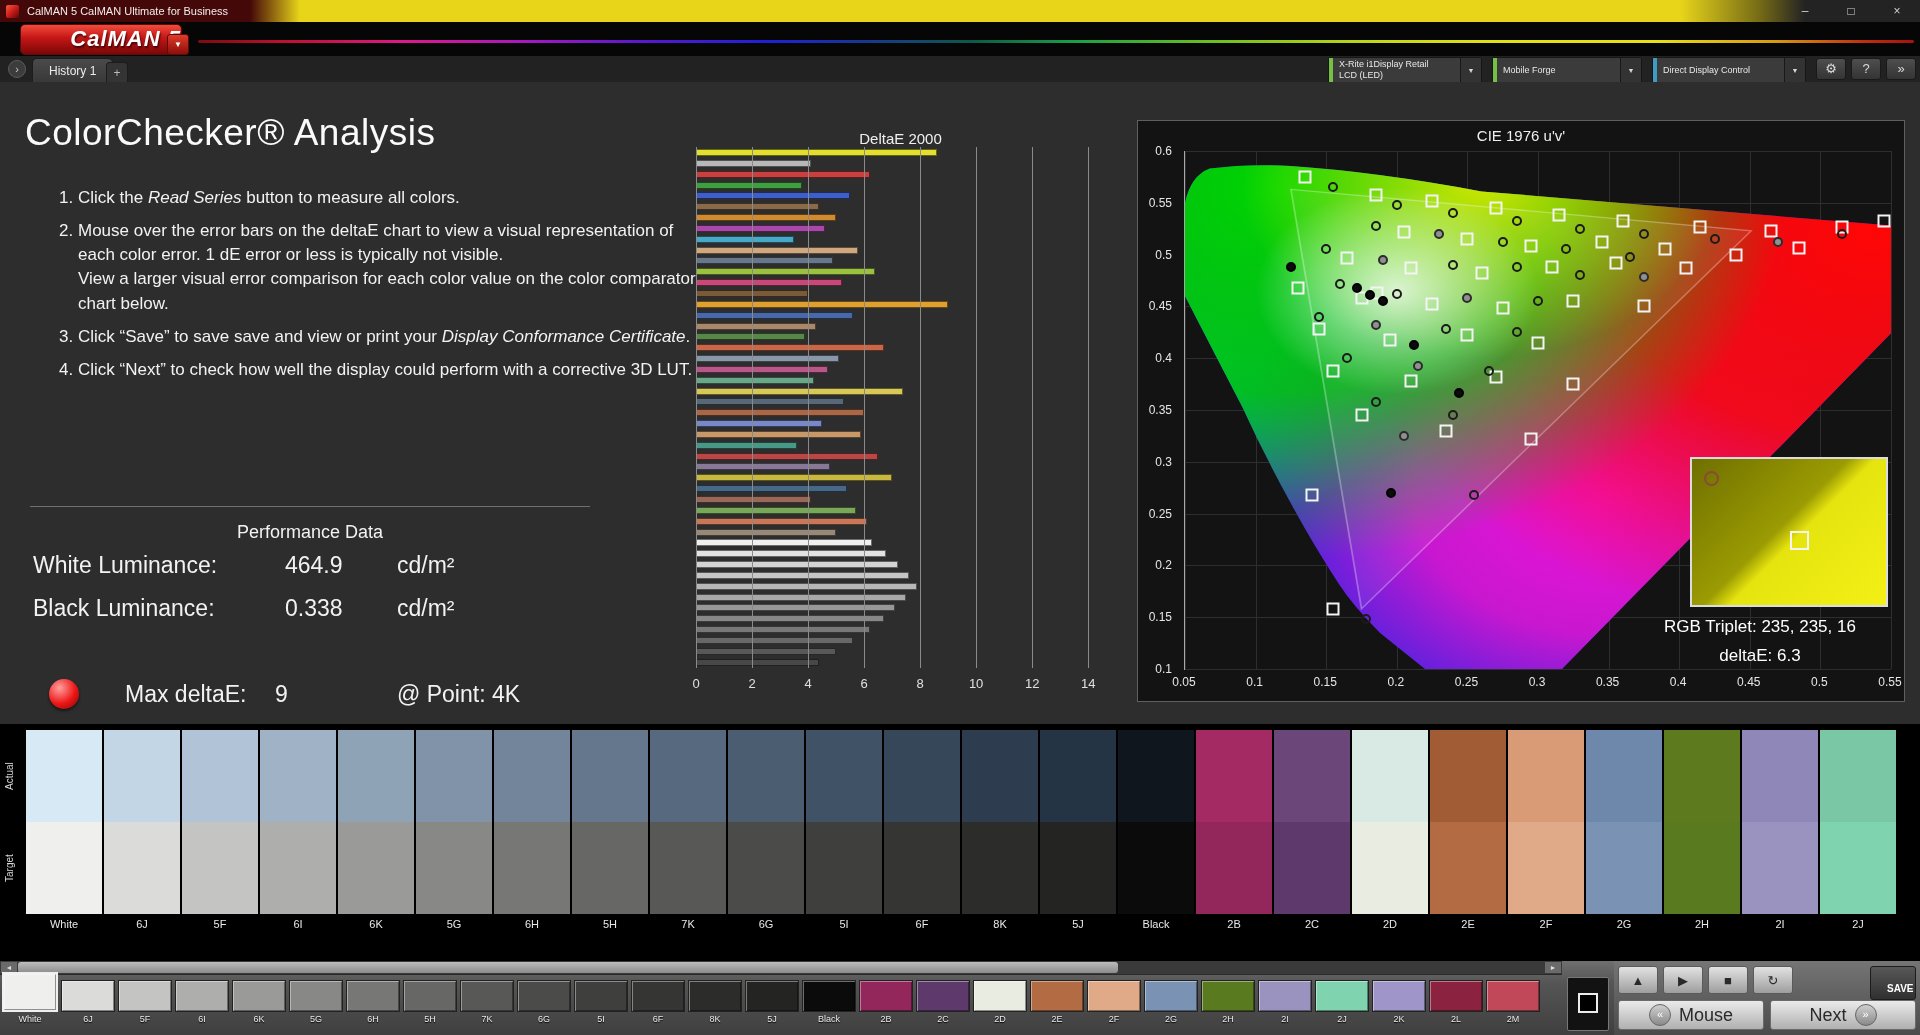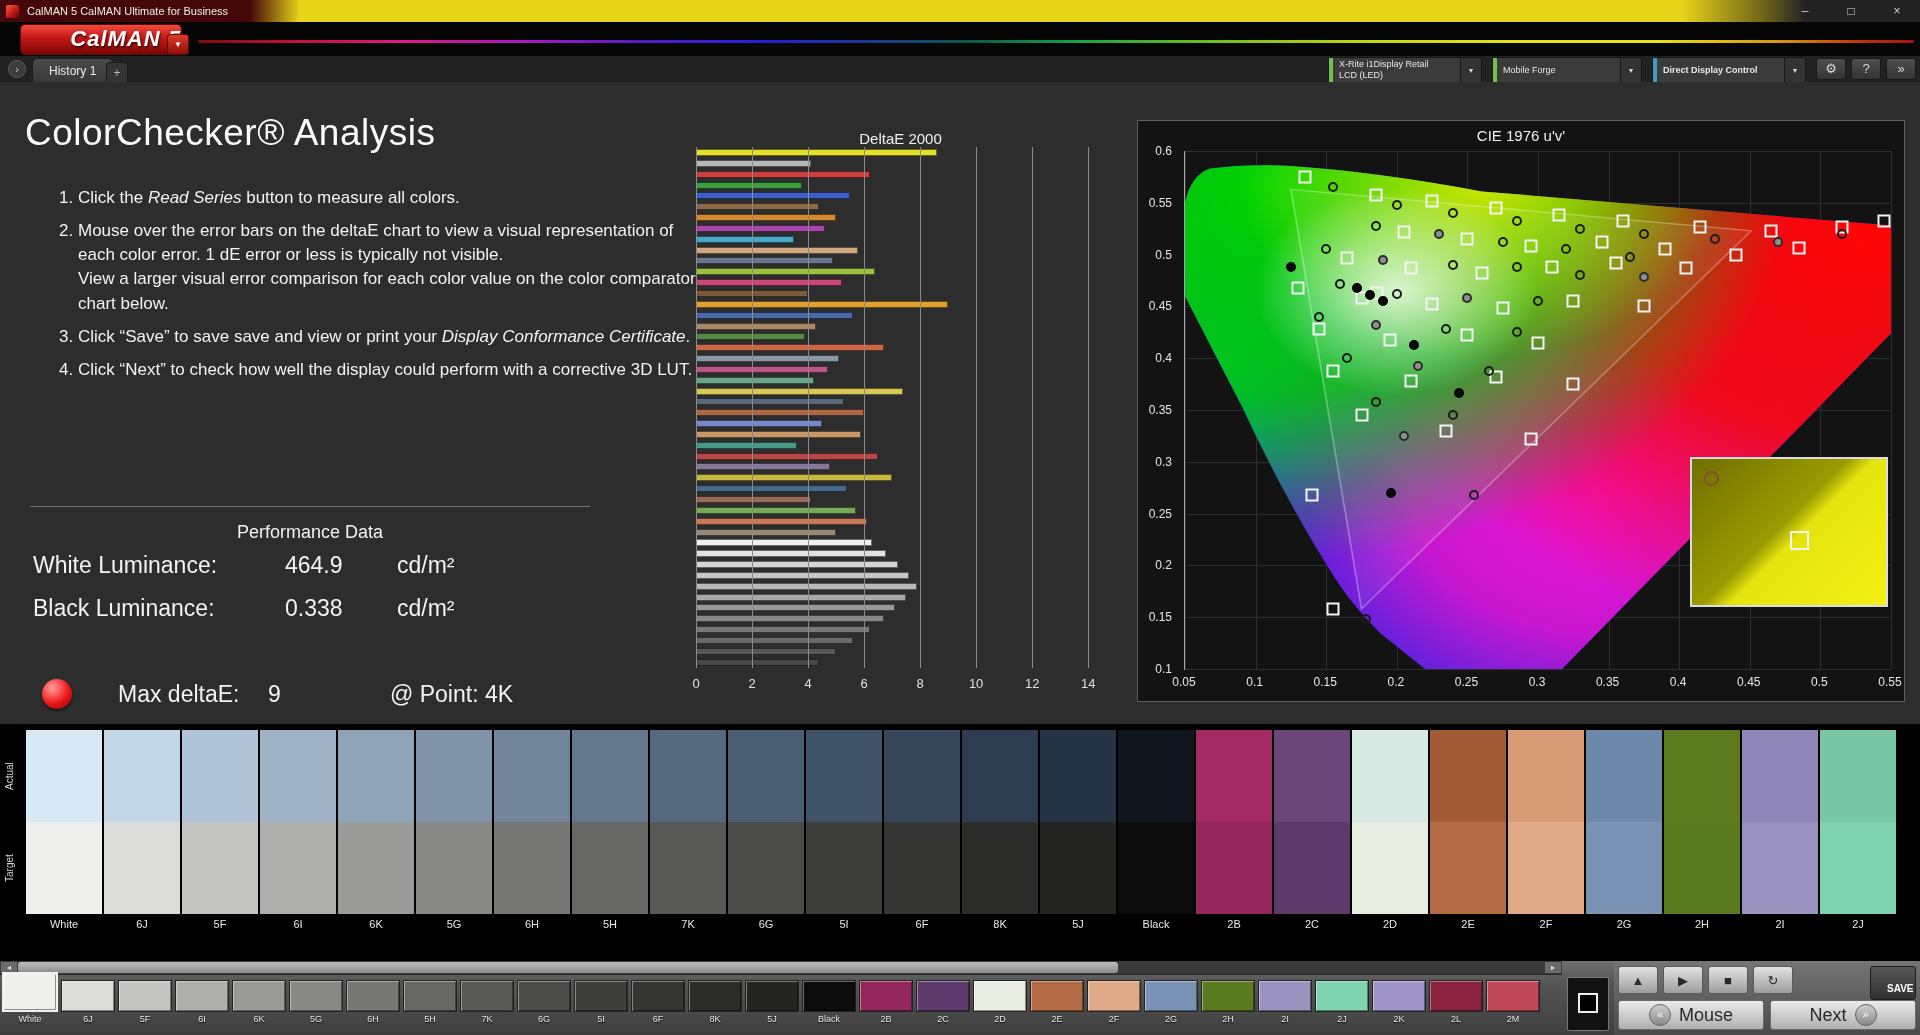--- a/index.html
+++ b/index.html
@@ -34,41 +34,41 @@
   .tab-scroll{position:absolute;left:8px;top:4px;width:18px;height:18px;border-radius:50%;
     background:#3c3c3c;border:1px solid #5c5c5c;color:#c8c8c8;font-size:11px;line-height:15px;text-align:center;padding:0;}
   .tab{position:absolute;left:32px;top:2px;height:24px;padding:0 16px;
     background:linear-gradient(180deg,#4a4a4a,#383838);border:1px solid #1c1c1c;border-bottom:0;
     border-radius:5px 5px 0 0;color:#ececec;font-size:12px;line-height:24px;}
   .tab-add{position:absolute;left:106px;top:6px;width:22px;height:20px;background:#343434;
     border:1px solid #1c1c1c;border-bottom:0;border-radius:4px 4px 0 0;color:#b8b8b8;
     font-size:12px;text-align:center;line-height:18px;padding:0;}
   .meters{position:absolute;right:114px;top:1px;display:flex;gap:10px;height:24px;}
   .meter{position:relative;height:24px;background:#3b3b3b;border:1px solid #161616;border-radius:2px;display:flex;align-items:stretch;}
-  .meter:nth-of-type(1){width:152px;} .meter:nth-of-type(2){width:148px;} .meter:nth-of-type(3){width:152px;font-weight:bold;}
+  .meter:nth-of-type(1){width:152px;} .meter:nth-of-type(2){width:148px;} .meter:nth-of-type(3){width:152px;}
   .meter-accent{width:4px;}
   .meter-text{flex:1;display:flex;flex-direction:column;justify-content:center;padding-left:6px;
     color:#e8e8e8;font-size:9px;line-height:1.2;white-space:nowrap;overflow:hidden;}
   .meter-arrow{width:20px;border-left:1px solid #191919;background:#333;color:#d8d8d8;font-size:7px;
     display:flex;align-items:center;justify-content:center;}
   .tool-btns{position:absolute;right:4px;top:2px;display:flex;gap:5px;}
   .tool-btn{width:30px;height:22px;background:linear-gradient(180deg,#4e4e4e,#343434);
     border:1px solid #191919;border-radius:3px;color:#d8d8d8;font-size:13px;line-height:20px;text-align:center;padding:0;}
 
   
   .main{position:absolute;top:82px;left:0;width:1920px;height:642px;background:#2d2d2d;color:#f2f2f2;}
   .page-title{position:absolute;left:25px;top:30px;margin:0;font-size:37px;font-weight:400;color:#fafafa;letter-spacing:0.5px;}
   .instructions{position:absolute;left:52px;top:104px;width:630px;margin:0;padding:0 0 0 26px;font-size:17px;line-height:1.42;}
   .instructions li{margin-bottom:9px;white-space:pre-line;}
   .divider{position:absolute;left:30px;top:424px;width:560px;height:1px;background:#707070;}
   .perf-title{position:absolute;left:30px;top:440px;width:560px;text-align:center;font-size:18px;}
   .perf-row{position:absolute;display:flex;align-items:center;font-size:23px;}
   .pr1{left:33px;top:470px;} .pr2{left:33px;top:513px;}
   .pl{width:252px;} .pv{width:112px;}
-  .pr3{left:42px;top:554px;} .pr4{left:42px;top:597px;}
+  .pr3{left:42px;top:554px;} .pr4{left:49px;top:597px;}
   .ball{width:30px;height:30px;border-radius:50%;flex:0 0 30px;
     background:radial-gradient(circle at 35% 30%,#ffa0a0,#ee1616 55%,#7c0404 100%);
     box-shadow:0 2px 3px rgba(0,0,0,0.55);}
   .pl2{margin-left:46px;width:150px;} .pv2{width:122px;}
 
   
   .de-title{position:absolute;left:696px;top:48px;width:409px;text-align:center;font-size:15px;color:#f0f0f0;}
   .de-plot{position:absolute;left:696px;top:65px;width:409px;height:521px;}
   .de-grid{position:absolute;top:0;bottom:0;width:1px;background:#8a8a8a;}
   .de-bars{position:absolute;left:0;top:2px;bottom:2px;right:0;display:flex;flex-direction:column;justify-content:space-between;}
@@ -464,20 +464,24 @@
           <span class="cie-ci c1" style="left: 28%; top: 29%;"></span>
           <span class="cie-ci c1" style="left: 32.4%; top: 37.4%;"></span>
           <span class="cie-ci c1" style="left: 38.8%; top: 46.8%;"></span>
           <span class="cie-ci c1" style="left: 29.2%; top: 66%;"></span>
           <span class="cie-ci c1" style="left: 15%; top: 22.4%;"></span>
         </div>
       <div class="cie-inset-swatch">
         <span class="inset-circle"></span>
         <span class="inset-square"></span>
       </div>
+      <div class="cie-inset-text">
+        <div>RGB Triplet: 235, 235, 16</div>
+        <div>deltaE: 6.3</div>
+      </div>
     </div>
     <div class="cie-xaxis">
         <span style="left: 0%;">0.05</span>
         <span style="left: 10%;">0.1</span>
         <span style="left: 20%;">0.15</span>
         <span style="left: 30%;">0.2</span>
         <span style="left: 40%;">0.25</span>
         <span style="left: 50%;">0.3</span>
         <span style="left: 60%;">0.35</span>
         <span style="left: 70%;">0.4</span>

